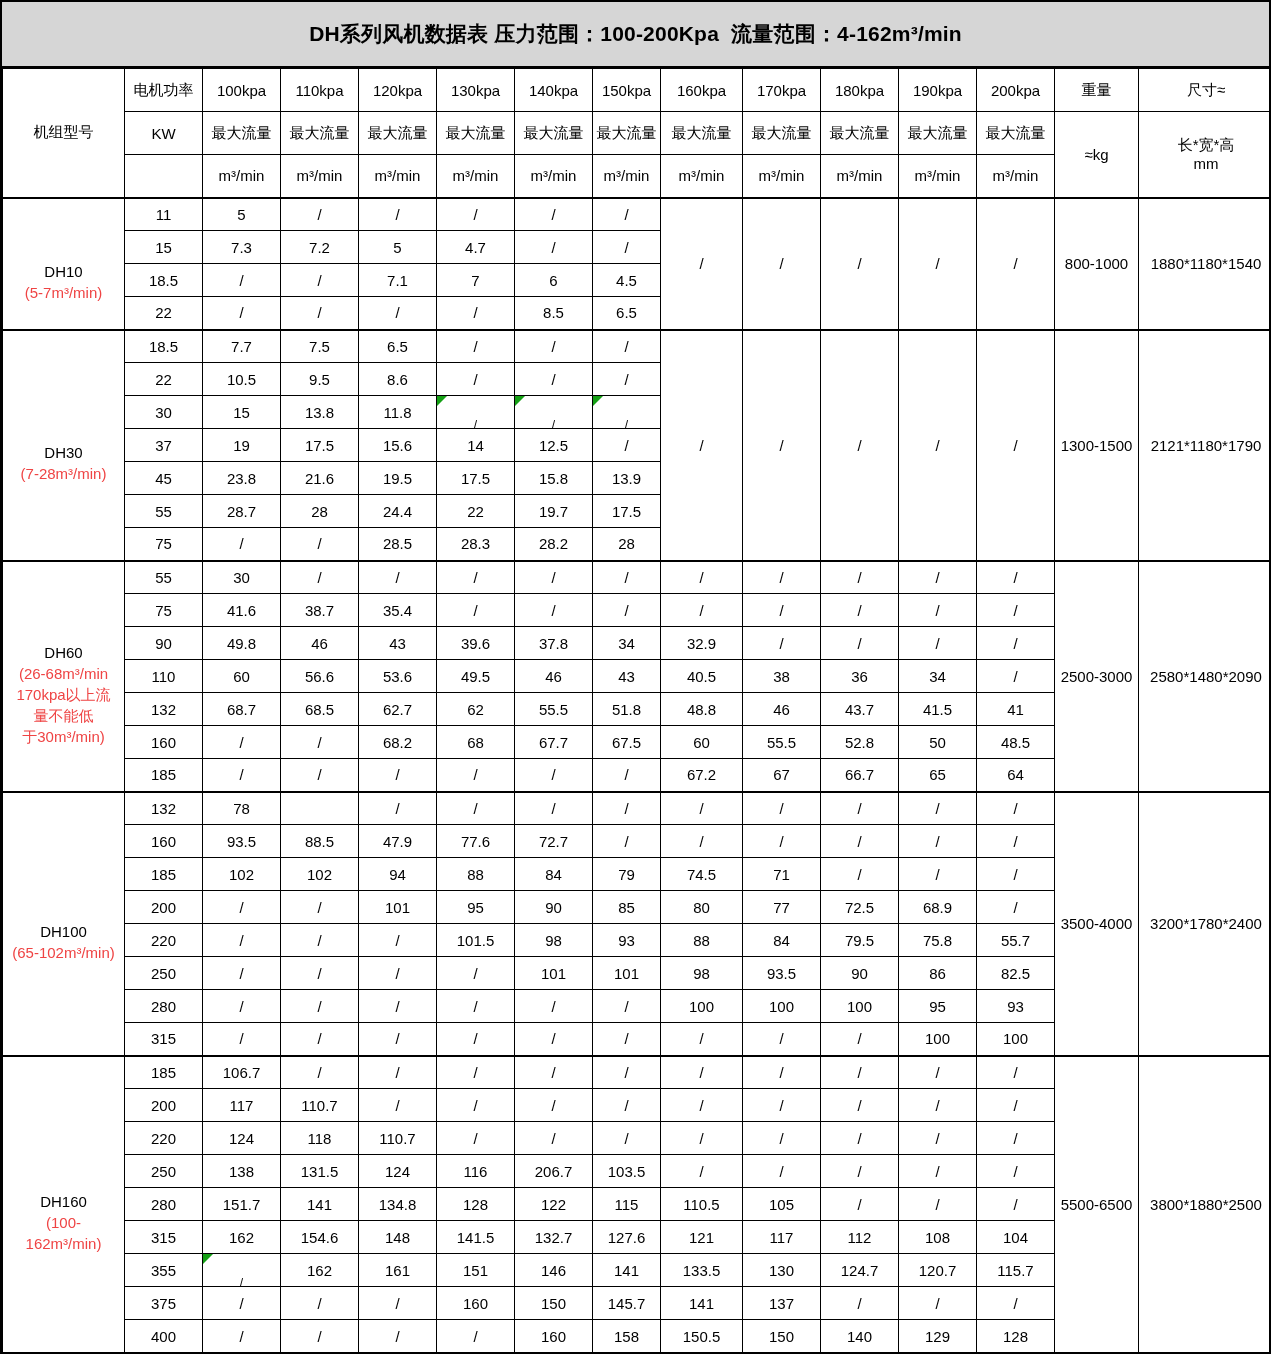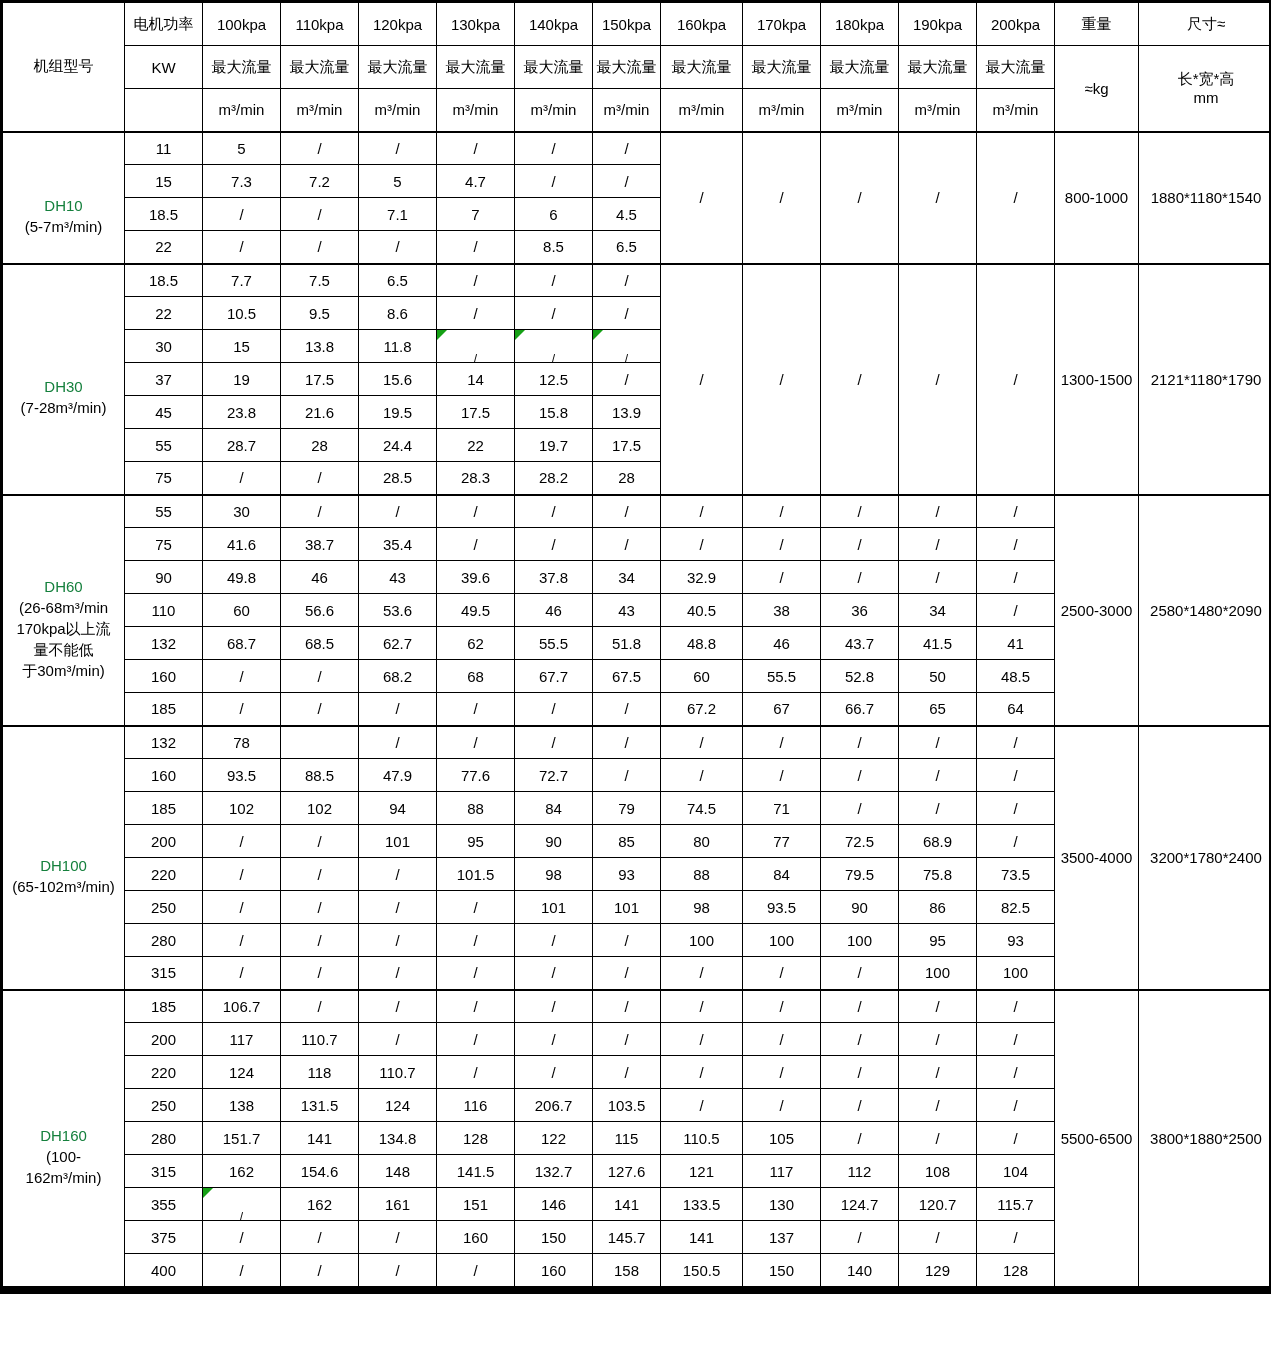--- a/index.html
+++ b/index.html
@@ -20,36 +20,37 @@
   table.spec th, table.spec td {
     border:1px solid #000; text-align:center; vertical-align:middle;
     padding:0 2px; overflow:hidden; box-sizing:border-box;
   }
   thead tr { height:43px; }
   tbody tr { height:33px; }
   th { font-weight:normal; font-size:15px; }
   td { font-size:15px; font-weight:normal; }
   tr.group-start td { border-top:2px solid #000; }
   td.model-cell { line-height:21px; }
-  td.model-cell .model-name { color:#15803d;margin-top:36px; }
-  td.model-cell .note { color:#000000; }
+  td.model-cell .model-name { color:#000000;margin-top:36px; }
+  td.model-cell .note { color:#ef4444; }
   td.flag { position:relative; }
   td.flag .tri {
     position:absolute; top:0; left:0; width:0; height:0;
     border-top:10px solid #15a015; border-right:10px solid transparent;
   }
   td.flag .low-slash {
     position:absolute; left:0; right:0; bottom:-3px;
     font-size:12px; line-height:1; text-align:center;
   }
 </style>
 </head>
 <body>
 
 <div class="sheet">
+  <div class="title-bar">DH系列风机数据表 压力范围：100-200Kpa  流量范围：4-162m³/min</div>
   <table class="spec" id="spec-table">
     <colgroup>
       <col style="width:122px">
         <col style="width:78px">
       <col style="width:78px">
         <col style="width:78px">
         <col style="width:78px">
       <col style="width:78px">
         <col style="width:78px">
         <col style="width:68px">
@@ -418,21 +419,21 @@
           <td>/</td>
           <td>/</td>
           <td>/</td>
           <td>101.5</td>
           <td>98</td>
           <td>93</td>
           <td>88</td>
           <td>84</td>
           <td>79.5</td>
           <td>75.8</td>
-          <td>73.5</td>
+          <td>55.7</td>
         </tr>
         <tr>
           <td>250</td>
           <td>/</td>
           <td>/</td>
           <td>/</td>
           <td>/</td>
           <td>101</td>
           <td>101</td>
           <td>98</td>

